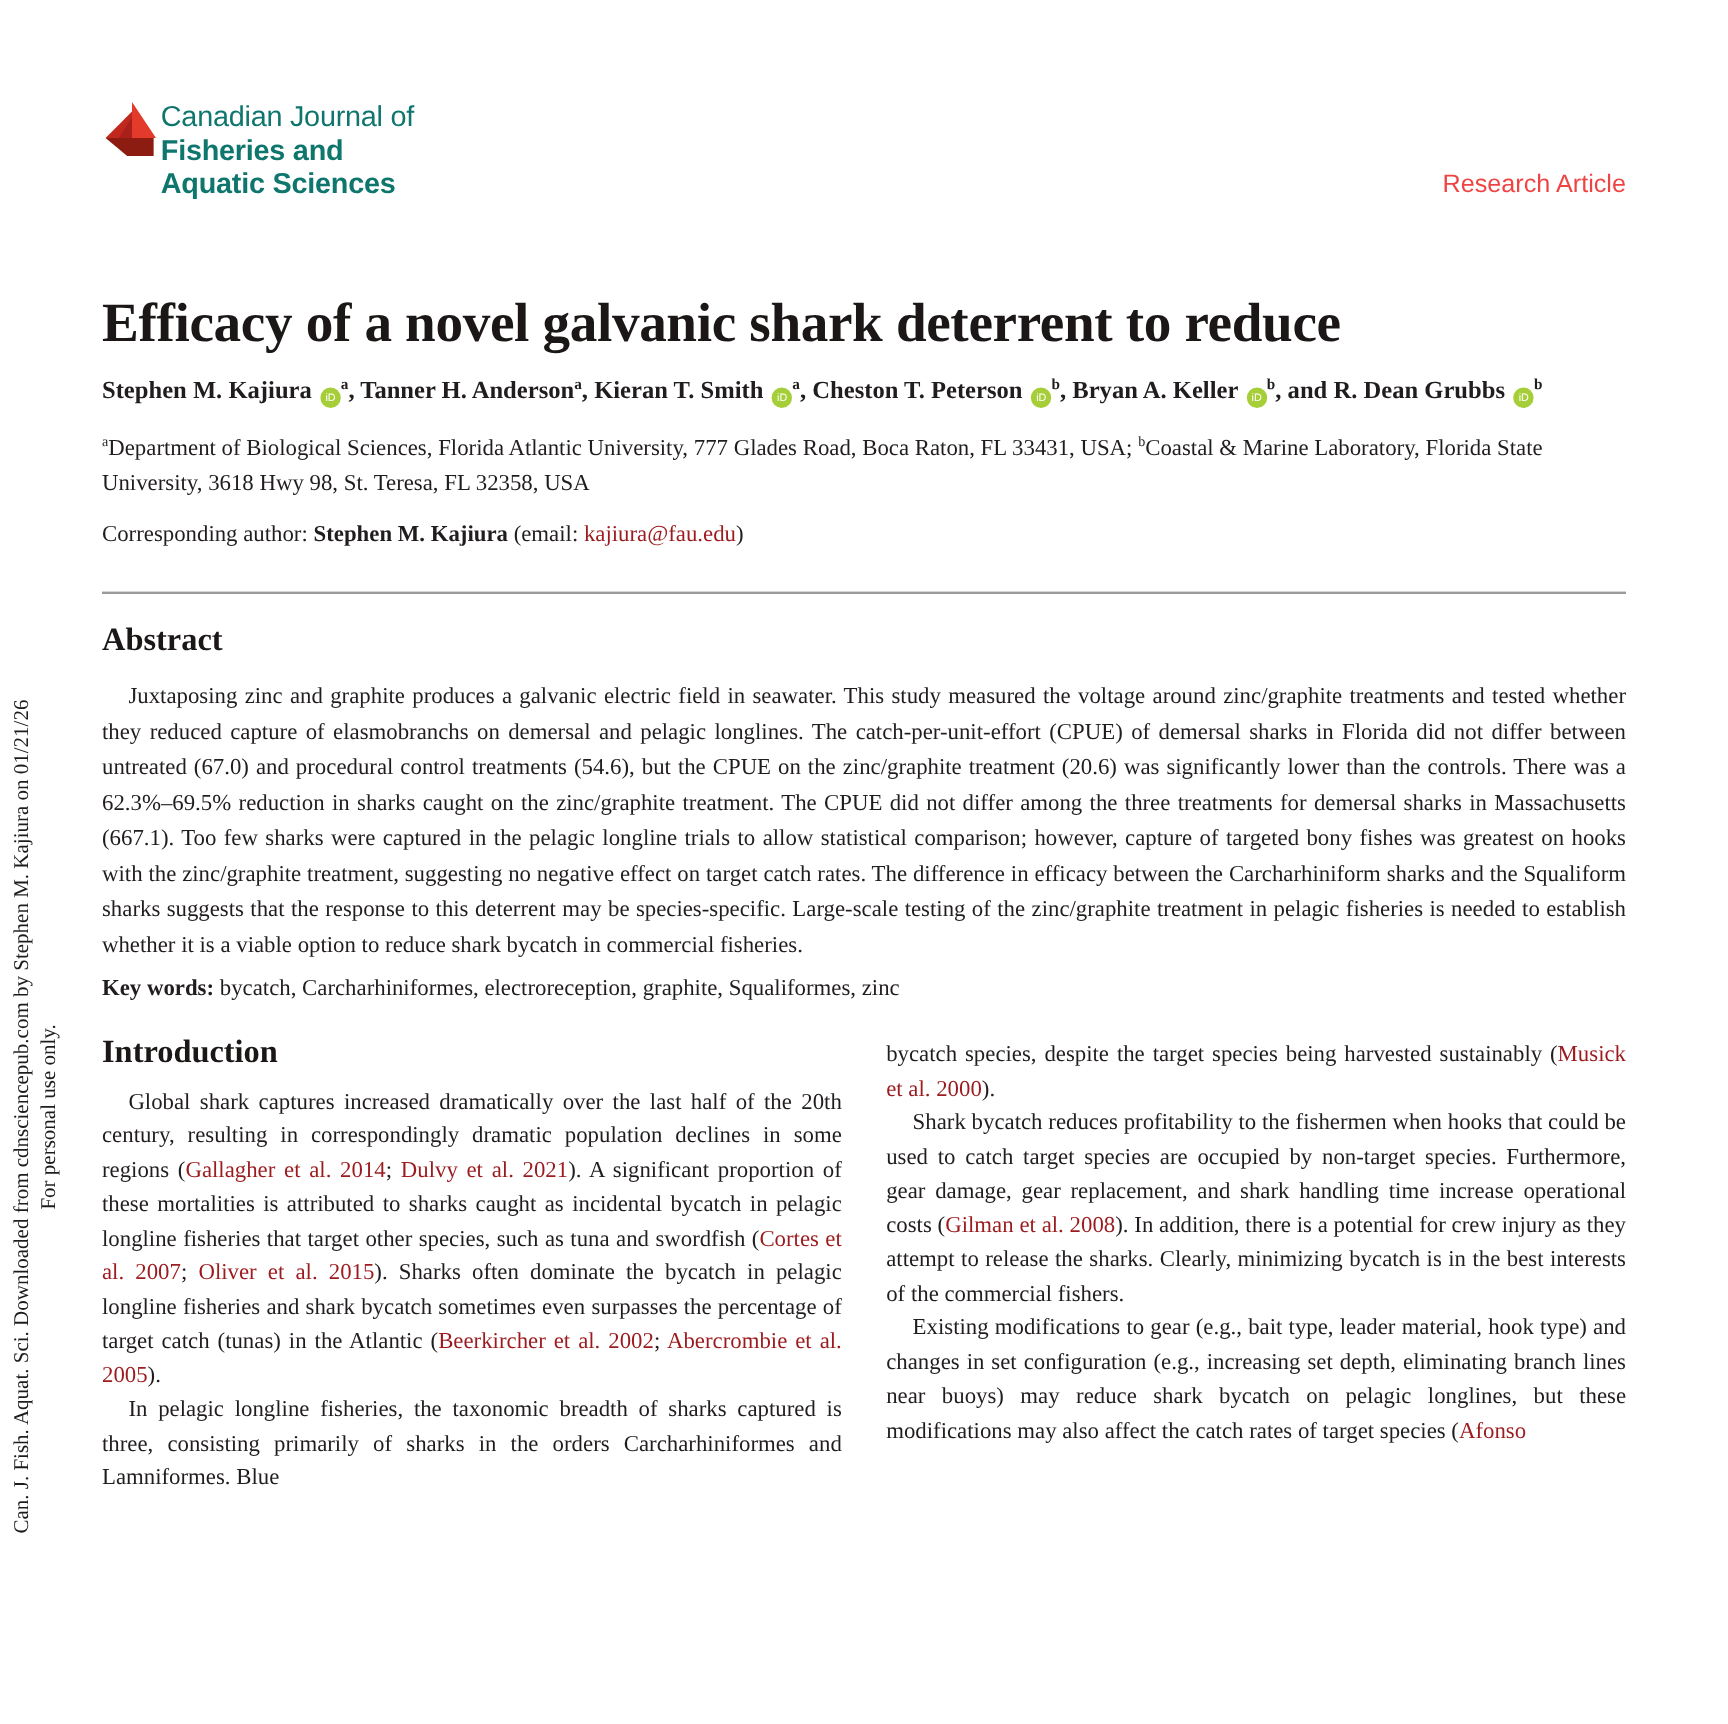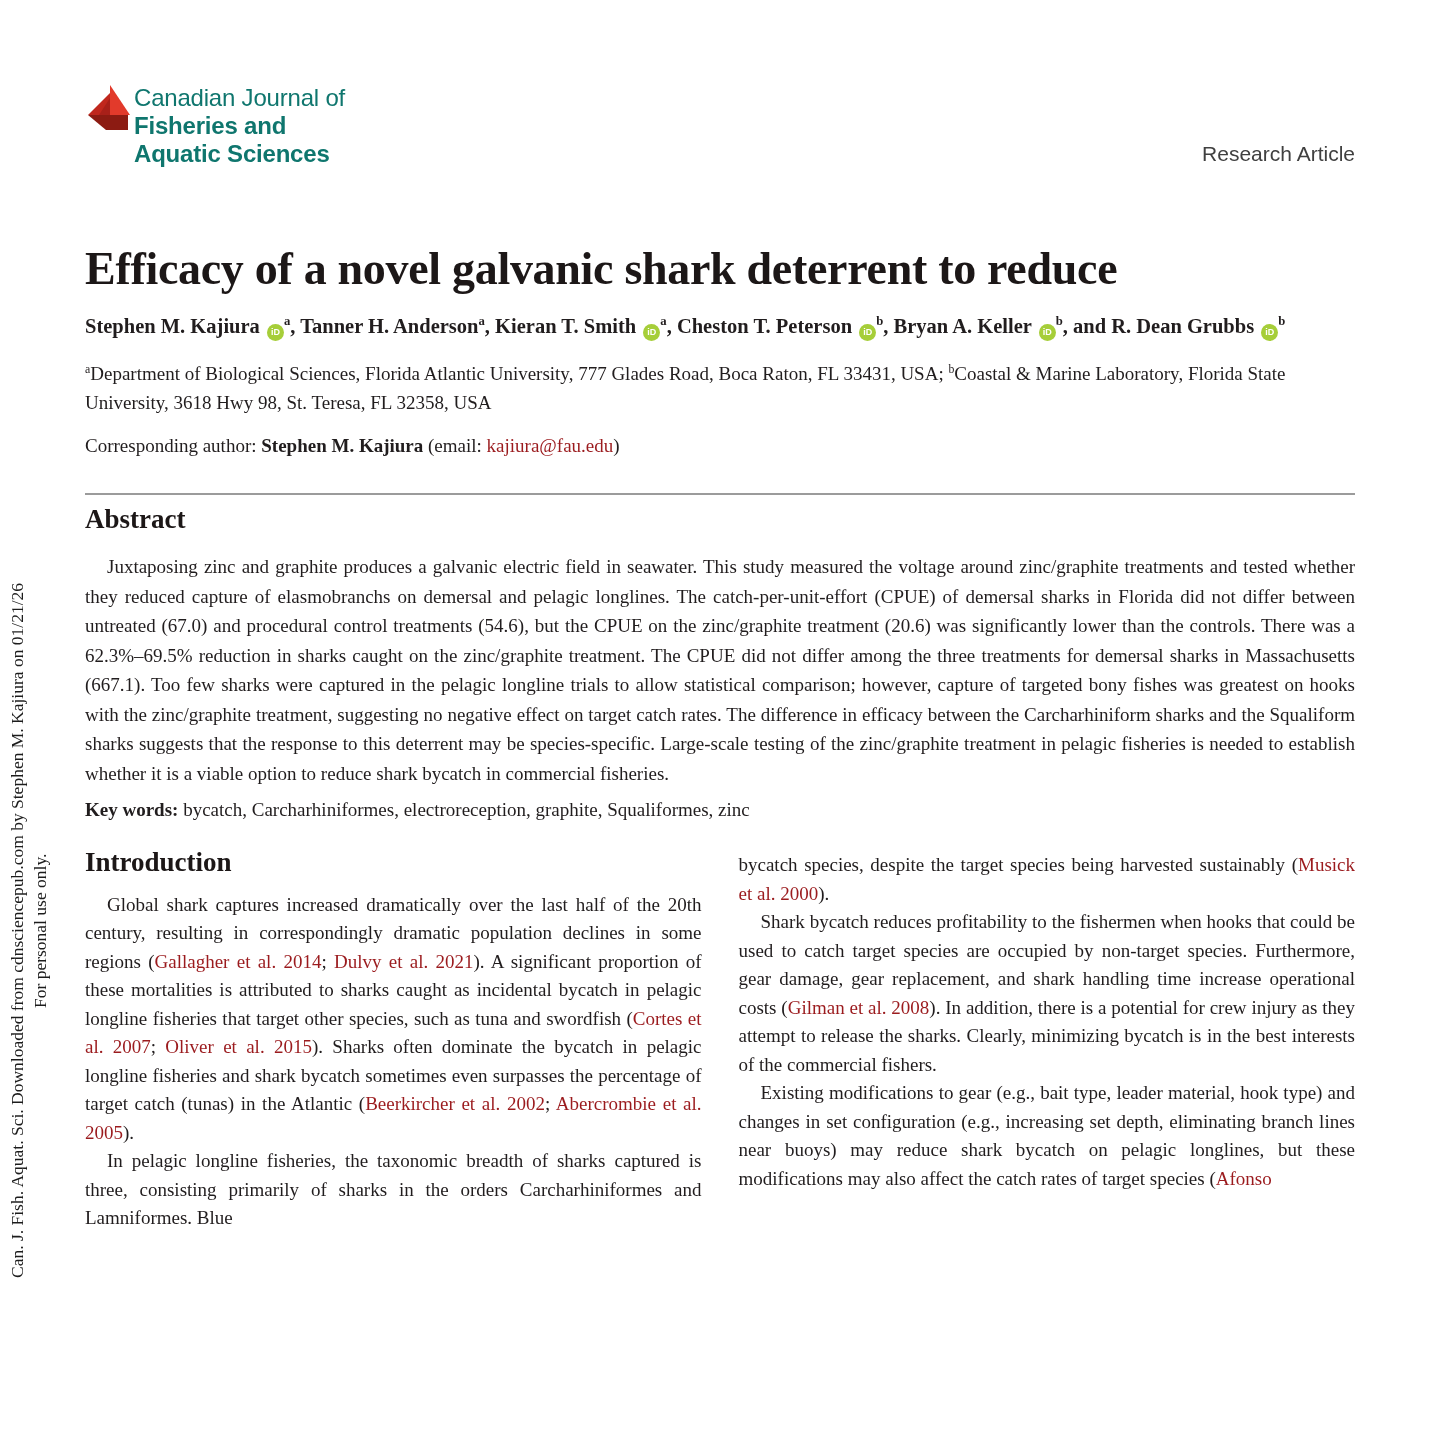--- a/index.html
+++ b/index.html
@@ -22,45 +22,45 @@
 
   .content { position:absolute; left:85px; top:0; width:1270px; }
 
   
   .masthead { margin-top:84px; display:flex; justify-content:space-between; align-items:flex-end; }
   .logo-block { display:flex; align-items:flex-start; }
   .logo-mark { width:47px; height:47px; margin-right:2px; flex:0 0 auto; }
   .logo-text { font-family:"Liberation Sans","DejaVu Sans",sans-serif; font-size:24px; line-height:28px; color:#0f766e; letter-spacing:-0.2px; }
   .logo-text .plain { font-weight:400; }
   .logo-text .bold  { font-weight:700; }
-  .article-type { font-family:"Liberation Sans","DejaVu Sans",sans-serif; font-size:21px; color:#404040; padding-bottom:2px; }
+  .article-type { font-family:"Liberation Sans","DejaVu Sans",sans-serif; font-size:21px; color:#ef4444; padding-bottom:2px; }
 
   
   h1.title { margin-top:72px; font-size:46px; line-height:57px; font-weight:700; letter-spacing:-0.3px; color:#1c1717; }
   .authors { margin-top:14px; font-size:20.5px; line-height:31px; font-weight:700; }
   .authors sup { font-weight:700; }
   .affiliations { margin-top:17px; font-size:19px; line-height:29px; }
   .corresponding { margin-top:14px; font-size:19px; line-height:29px; }
 
   sup { font-size:0.62em; vertical-align:super; line-height:0; }
 
   .orcid {
     display:inline-block; width:17px; height:17px; border-radius:50%;
     background:#a6ce39; color:#ffffff; font-family:"Liberation Sans",sans-serif;
-    font-size:9px; font-weight:700; line-height:17px; text-align:center;
+    font-size:9px; font-weight:400; line-height:17px; text-align:center;
     vertical-align:baseline; position:relative; top:2px; margin-left:2px;
   }
 
   .ref-link { color:#9b1b1e; }
 
   hr.rule { border:none; border-top:2px solid #9b9b9b; margin-top:33px; }
 
   
   h2.sect { font-size:27px; font-weight:700; color:#1c1717; }
-  .abstract-head { margin-top:9px;font-family:Liberation Serif, serif; }
+  .abstract-head { margin-top:23px;font-family:Liberation Serif, serif; }
   .abstract-body { margin-top:17px; font-size:19px; line-height:29.5px; text-align:justify; text-indent:22px; }
   .keywords { margin-top:7px; font-size:19px; line-height:29px; }
 
   
   .intro-head { margin-top:24px; }
   .columns { display:flex; gap:37px; margin-top:0;font-family:Liberation Serif, serif; }
   .col { width:616.5px; font-size:19px; line-height:28.5px; text-align:justify; }
   .col p { text-indent:22px; hyphens:auto; -webkit-hyphens:auto; }
   .col p.no-indent { text-indent:0; }
   .col-left .first-body { margin-top:14px; }

